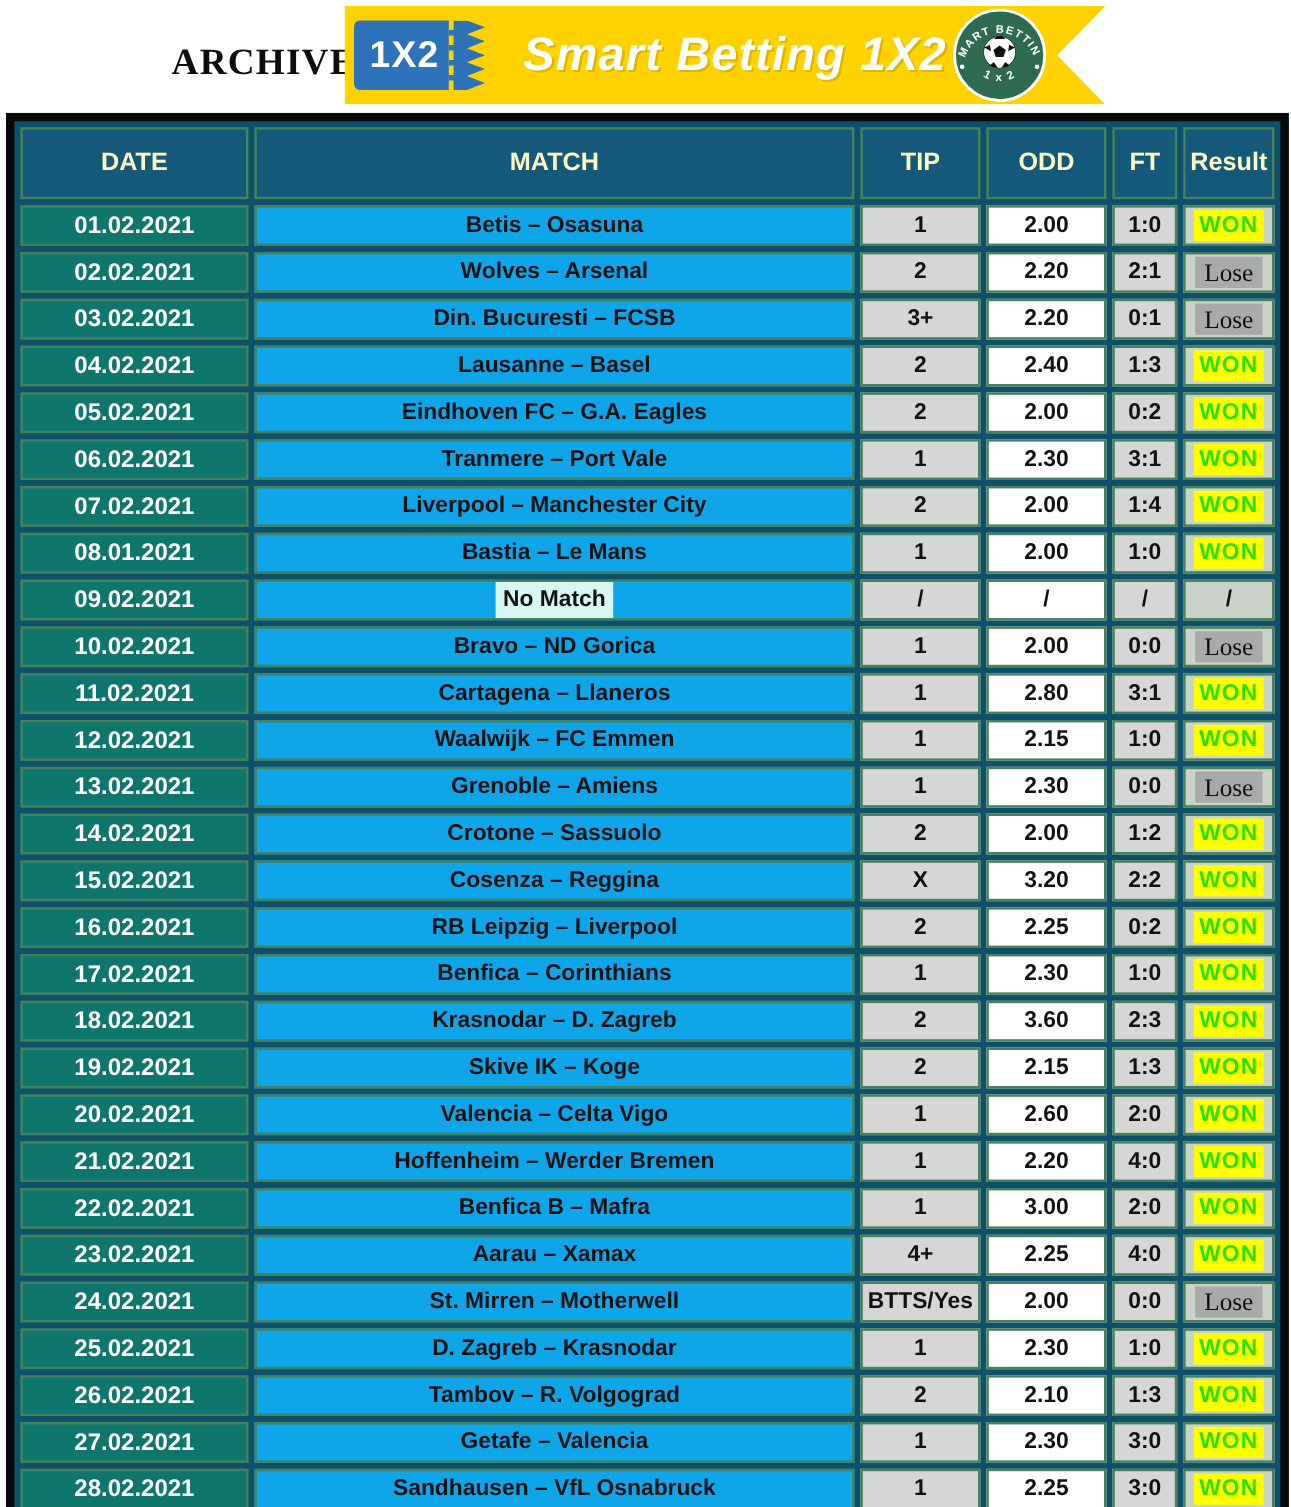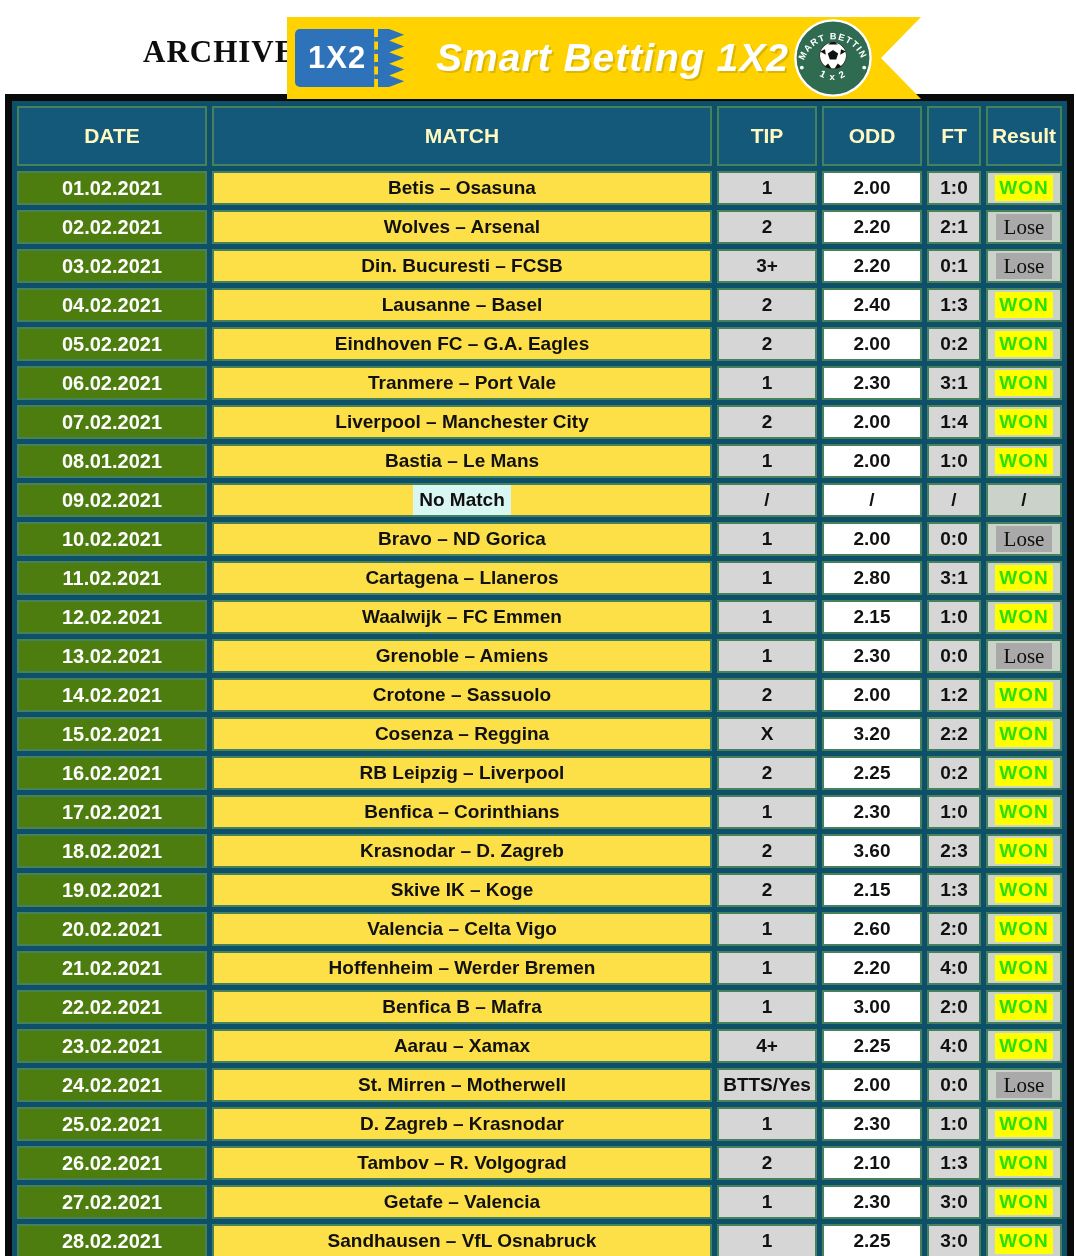--- a/index.html
+++ b/index.html
@@ -22,21 +22,21 @@
     top: 34px;
     font-family: "Liberation Serif", serif;
     font-weight: bold;
     font-size: 31px;
     letter-spacing: 1px;
     color: #0d0d0d;
   }
   .banner {
     position: absolute;
     left: 287px;
-    top: 17px;
+    top: 5px;
     width: 634px;
     height: 82px;
     background: #FFD200;
     clip-path: polygon(0 0, 100% 0, calc(100% - 40px) 50%, 100% 100%, 0 100%);
     display: flex;
     align-items: center;
   }
   .ticket {
     display: flex;
     margin-left: 8px;
@@ -96,22 +96,22 @@
   }
   th {
     background: #14587A;
     color: #fef9c3;
     font-size: 21px;
     font-weight: bold;
     height: 60px;
   }
   td { height: 34px; font-weight: bold; font-size: 19px; }
 
-  td.c-date  { background: #4d7c0f; color: #ffffff; font-size: 20px; }
-  td.c-match { background: #fde047; color: #111111; }
+  td.c-date  { background: #0f766e; color: #ffffff; font-size: 20px; }
+  td.c-match { background: #0ea5e9; color: #111111; }
   td.c-tip   { background: #D6D6D6; color: #111111; }
   td.c-odd   { background: #ffffff; color: #111111; }
   td.c-ft    { background: #D6D6D6; color: #111111; }
   td.c-result{ background: #CBD2C9; color: #111111; padding: 2px; }
 
   .match-text.highlight {
     background: #D8F6F2;
     padding: 12px 6px;
   }
   .result-badge {

